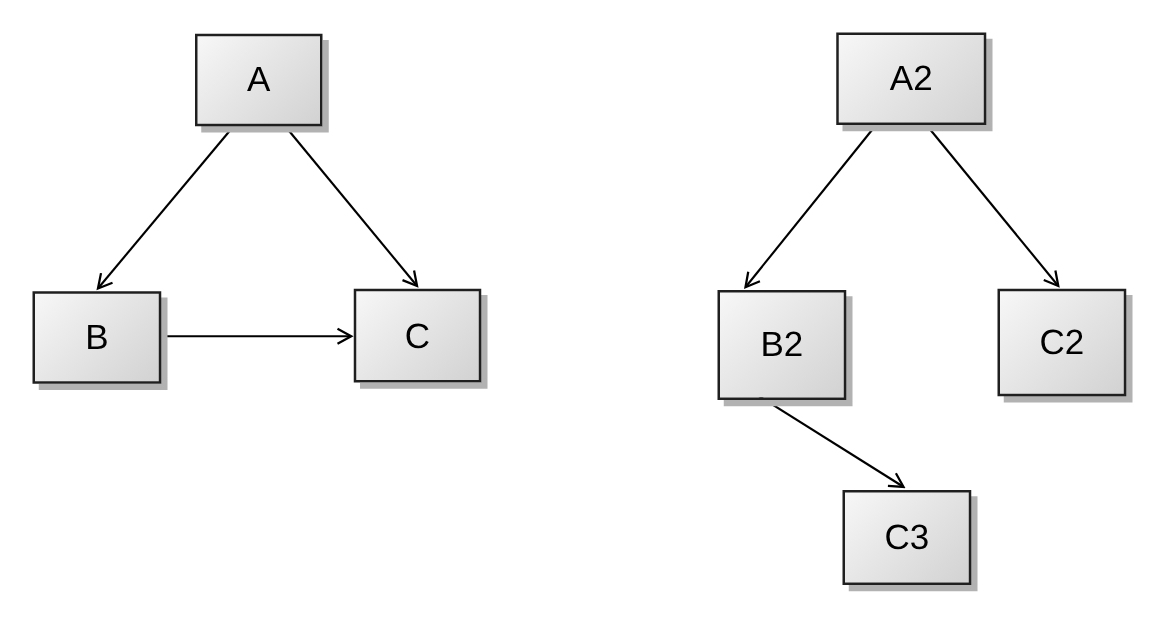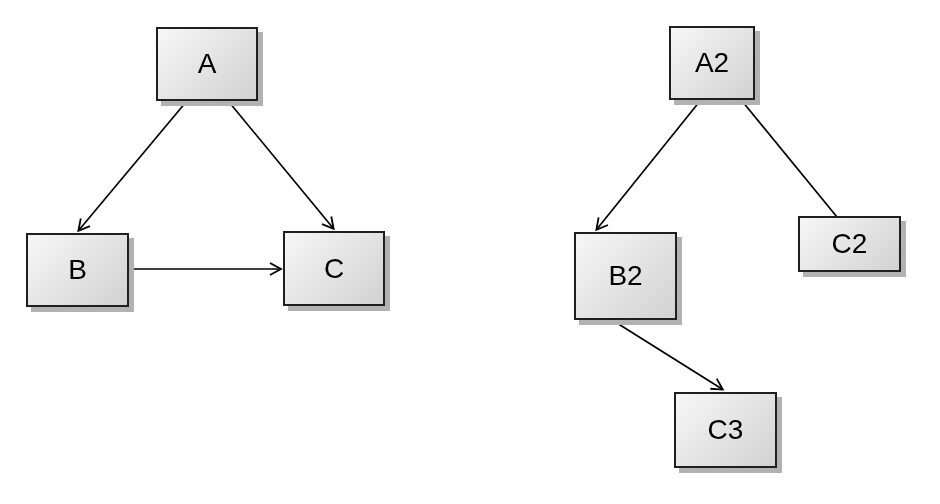--- a/index.html
+++ b/index.html
@@ -65,29 +65,29 @@
   </div>
 
   <div class="node" style="left:26px; top:233px; width:103px; height:74px">
     <span class="node-label">B</span>
   </div>
 
   <div class="node" style="left:283px; top:231px; width:102px; height:75px">
     <span class="node-label">C</span>
   </div>
 
-  <div class="node" style="left:669px; top:26px; width:86px; height:74px">
+  <div class="node" style="left:669px; top:26px; width:120px; height:74px">
     <span class="node-label">A2</span>
   </div>
 
   <div class="node" style="left:574px; top:232px; width:103px; height:88px">
     <span class="node-label">B2</span>
   </div>
 
-  <div class="node" style="left:798px; top:216px; width:103px; height:56px">
+  <div class="node" style="left:798px; top:231px; width:103px; height:86px">
     <span class="node-label">C2</span>
   </div>
 
   <div class="node" style="left:674px; top:392px; width:103px; height:76px">
     <span class="node-label">C3</span>
   </div>
 
 </div>
 
 </body></html>

